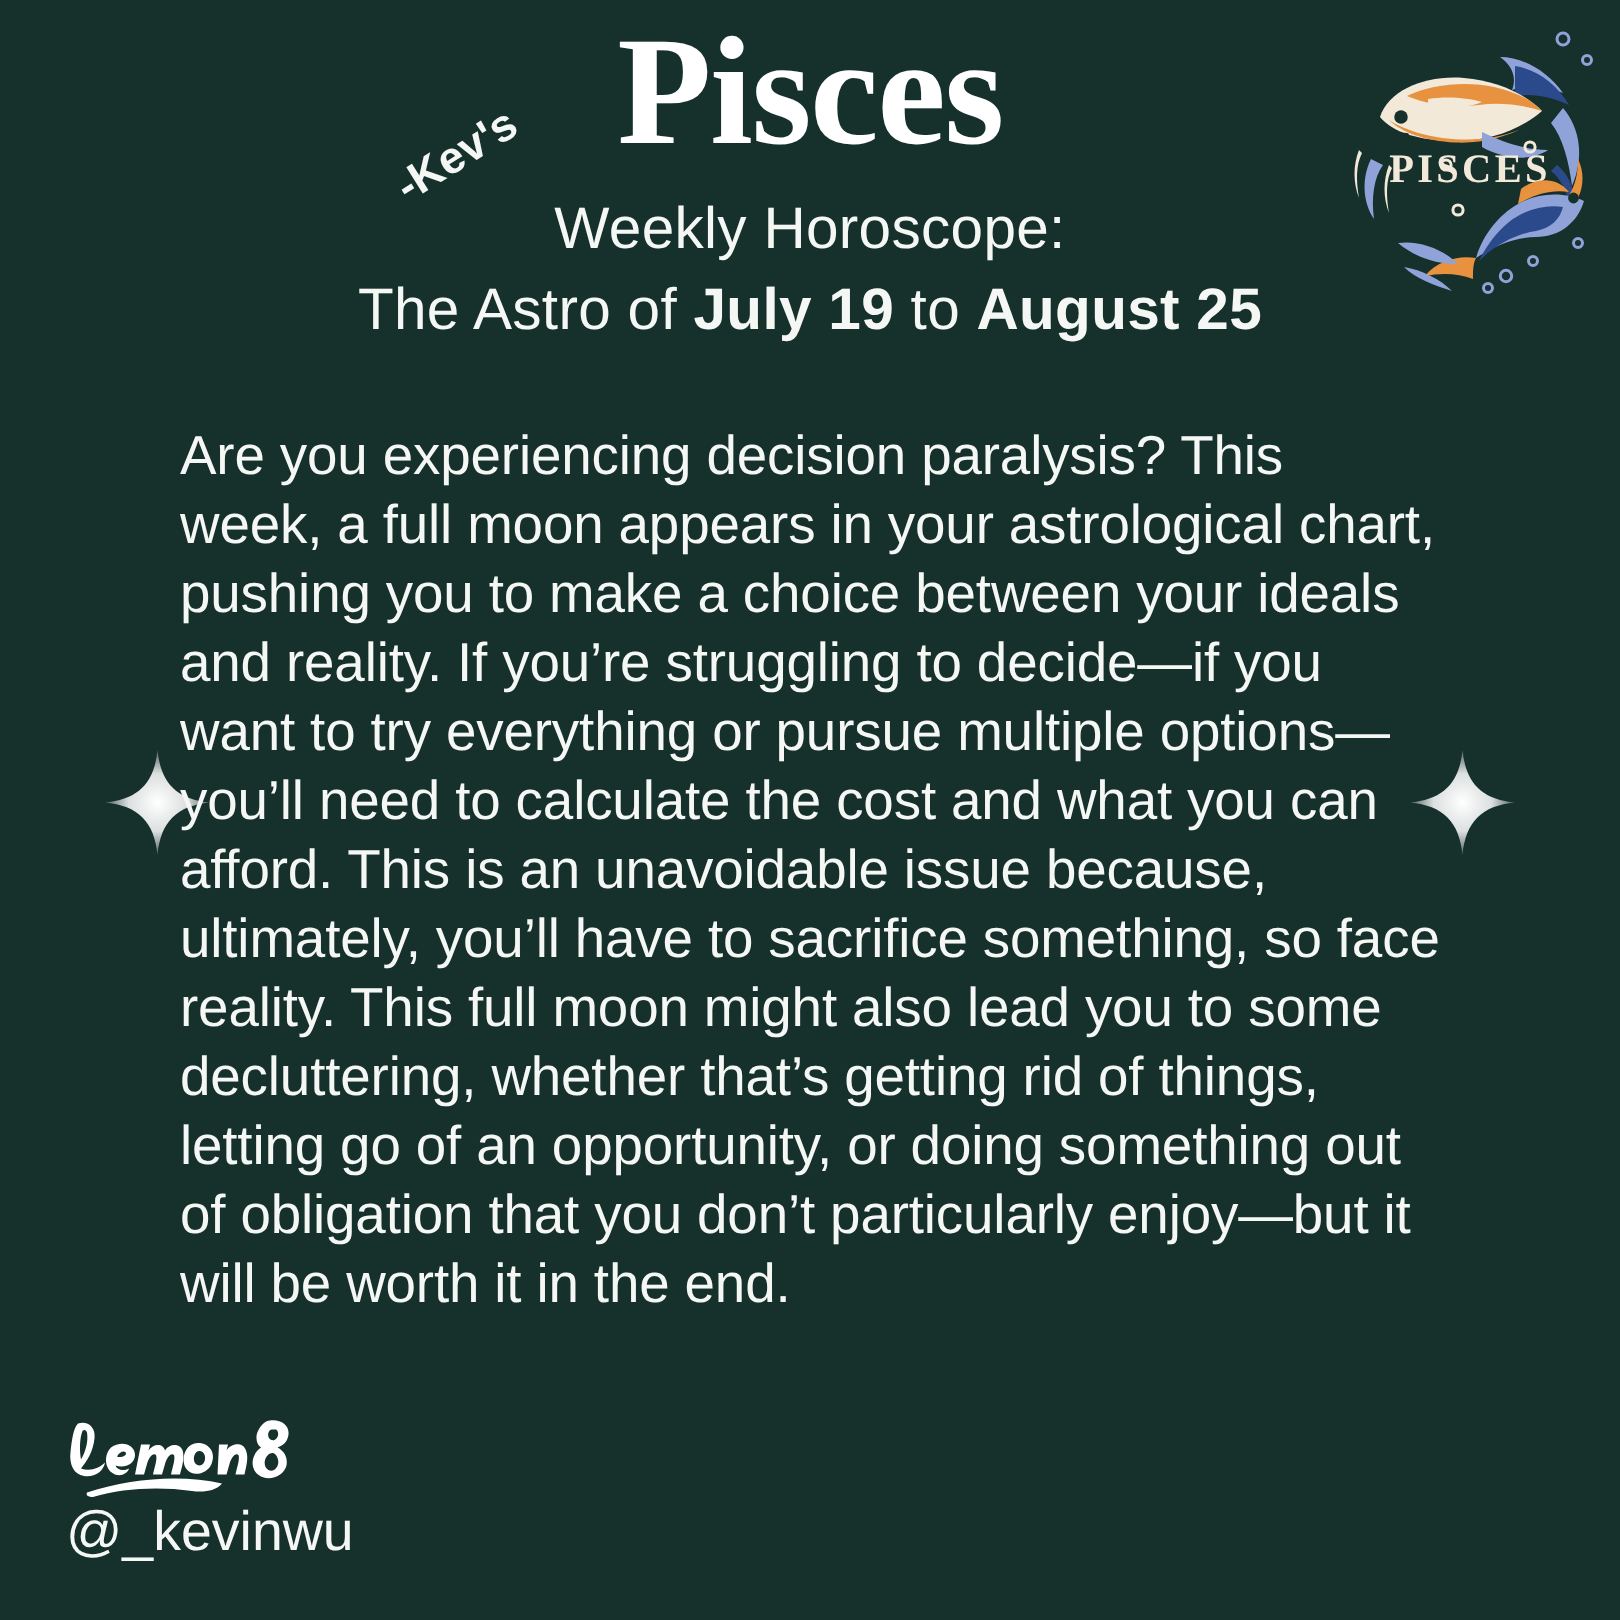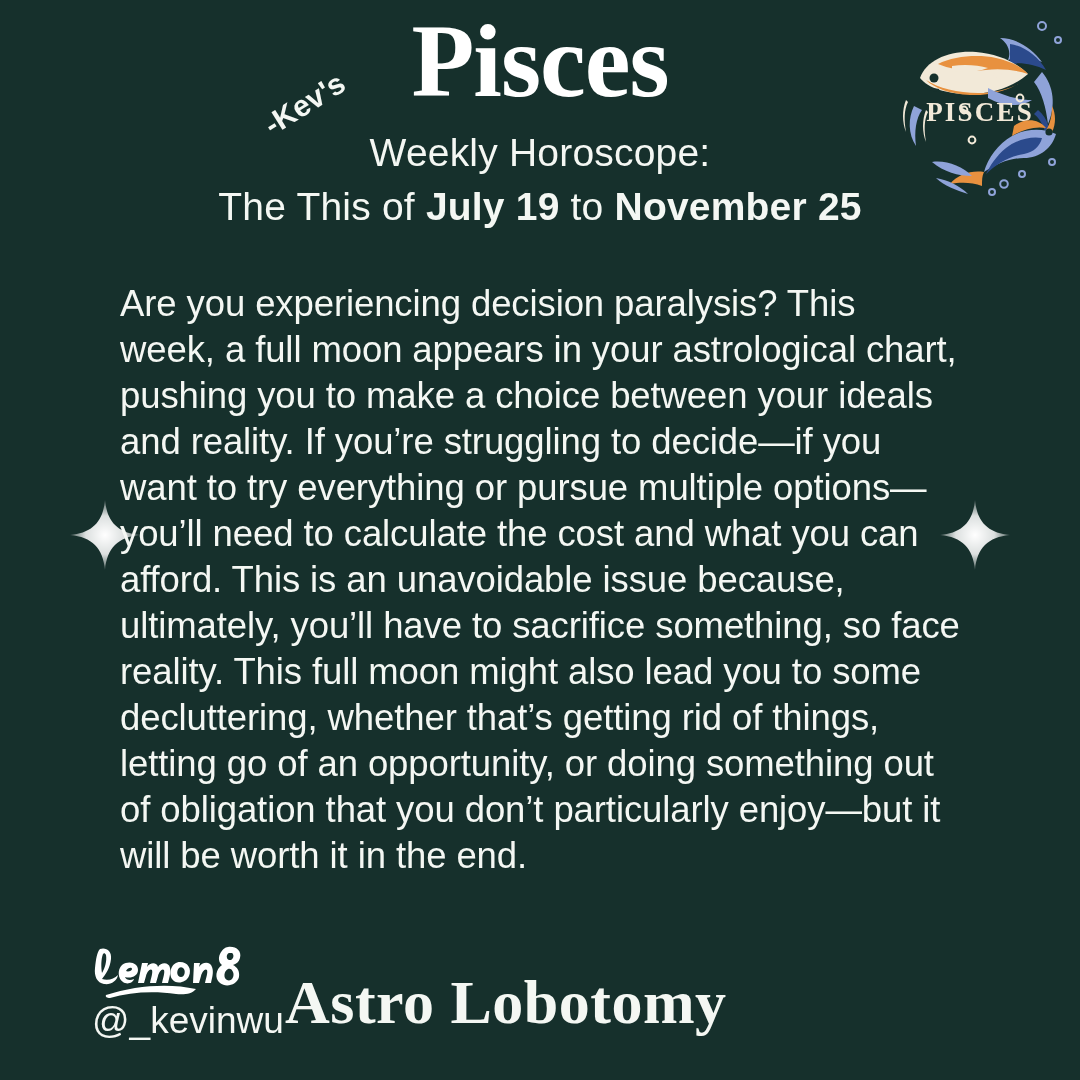--- a/index.html
+++ b/index.html
@@ -107,21 +107,20 @@
   .sparkle.left  { left: 70px;  top: 500px; }
   .sparkle.right { right: 70px; top: 500px; }
   .sparkle svg { display: block; width: 100%; height: 100%; }
 
   
   .brand-block {
     position: absolute;
     left: 44px;
     bottom: 38px;
     width: 250px;
-    margin-left: 48px;
   }
   .lemon8-logo {
     width: 160px;
     height: 58px;
     display: block;
   }
   .lemon8-logo svg { display:block; width:100%; height:100%; }
   .handle {
     margin-top: 2px;
     font-size: 37px;
@@ -147,21 +146,21 @@
 
 <div id="card">
 
   <div class="zodiac-title">Pisces</div>
 
   <div class="kevs-tag">-Kev's</div>
 
   <div class="subtitle">Weekly Horoscope:</div>
 
   <div class="dateline">
-    <span>The This of </span><span class="d-strong">July 19</span><span> to </span><span class="d-strong">November 25</span>
+    <span>The Astro of </span><span class="d-strong">July 19</span><span> to </span><span class="d-strong">August 25</span>
   </div>
 
   <div class="zodiac-badge">
     <svg viewBox="0 0 176 182" xmlns="http://www.w3.org/2000/svg">
 
       <g>
 
         <path d="M108 24 C124 24 140 34 150 48 C140 44 126 42 116 46 C120 36 114 28 108 24 Z" fill="#8FA3D9"></path>
         <path d="M118 30 C132 32 146 42 154 56 C142 50 128 48 118 50 Z" fill="#2B4A8C"></path>
 
@@ -256,15 +255,14 @@
 
           <path d="M136 6 C144 5 150 10 148 17 C147 21 144 23 141 24 C145 26 148 30 147 36 C145 44 134 47 128 42 C122 37 124 28 130 24 C127 22 126 17 128 13 C130 9 133 6 136 6 Z M137 12 C134 13 134 18 137 19 C141 20 143 14 140 12 Z M136 28 C132 30 131 37 135 39 C139 41 143 36 141 31 C140 28 138 27 136 28 Z"></path>
 
           <path d="M14 54 C44 44 78 42 104 48 C100 53 92 54 84 53 C62 50 38 51 18 57 C15 57 13 56 14 54 Z"></path>
         </g>
       </svg>
     </div>
     <div class="handle">@_kevinwu</div>
   </div>
 
-  <div class="series-title">Astro Lobotomy</div>
 
 </div>
 
 </body></html>

